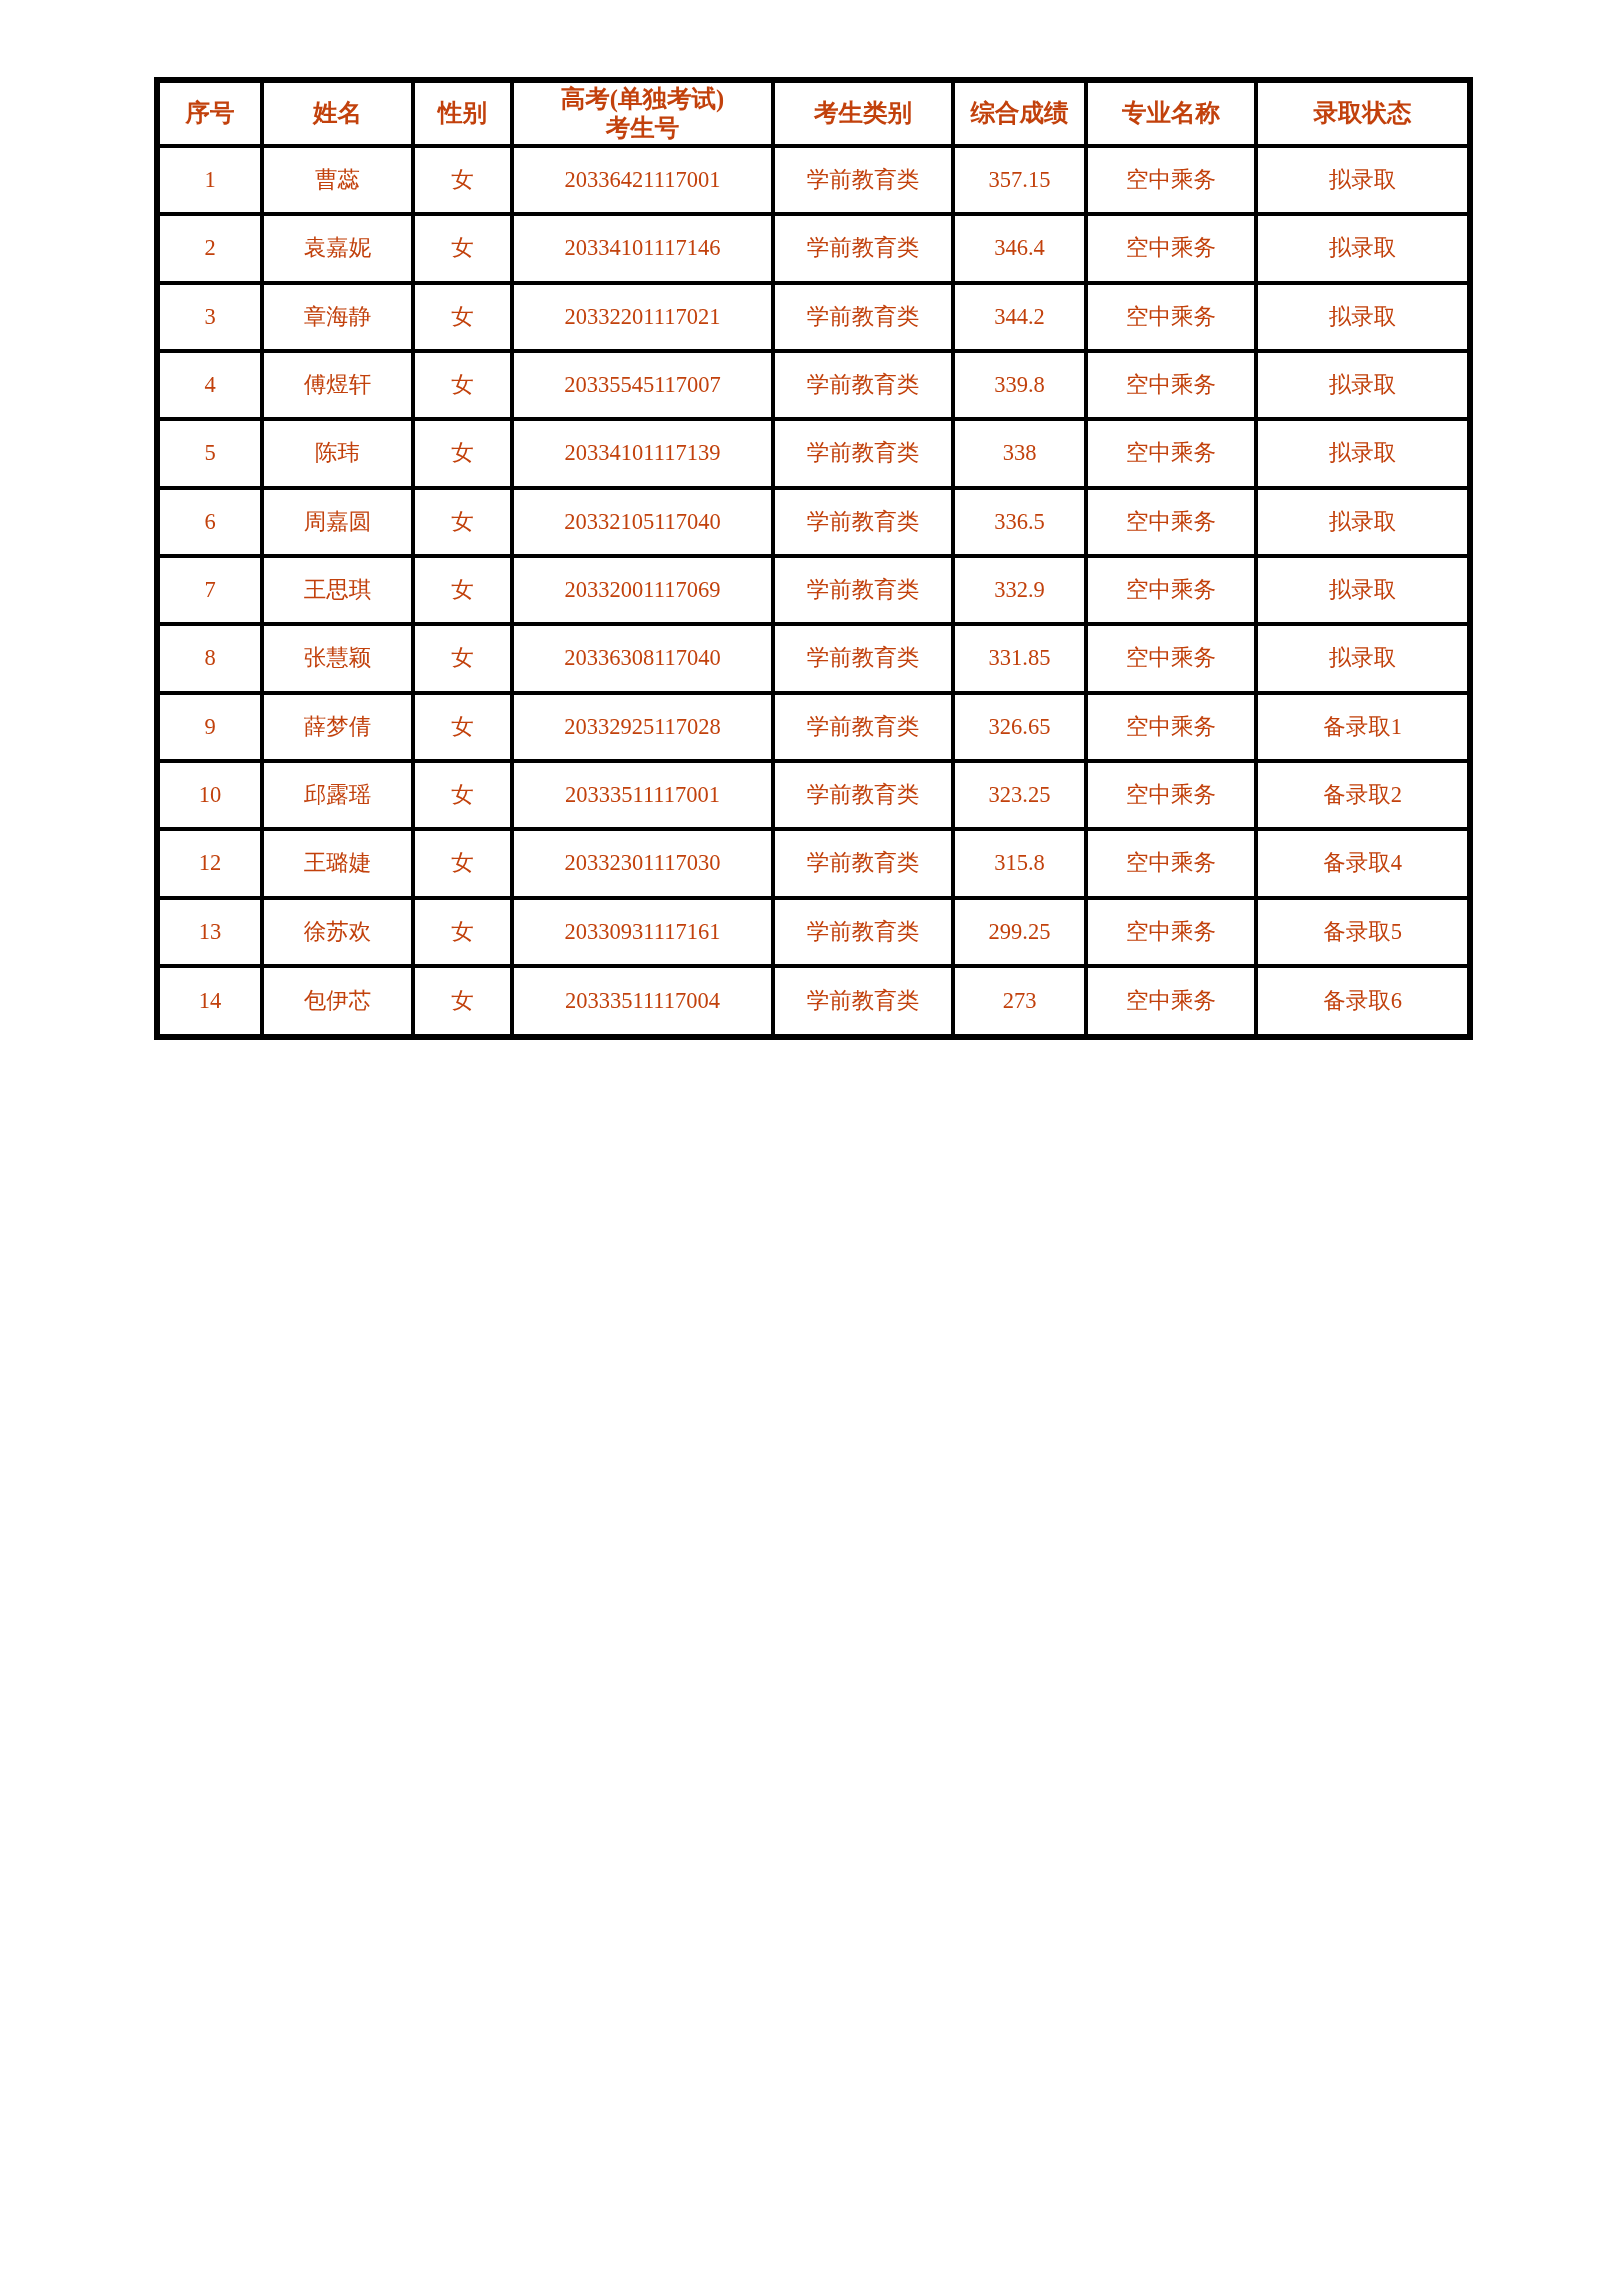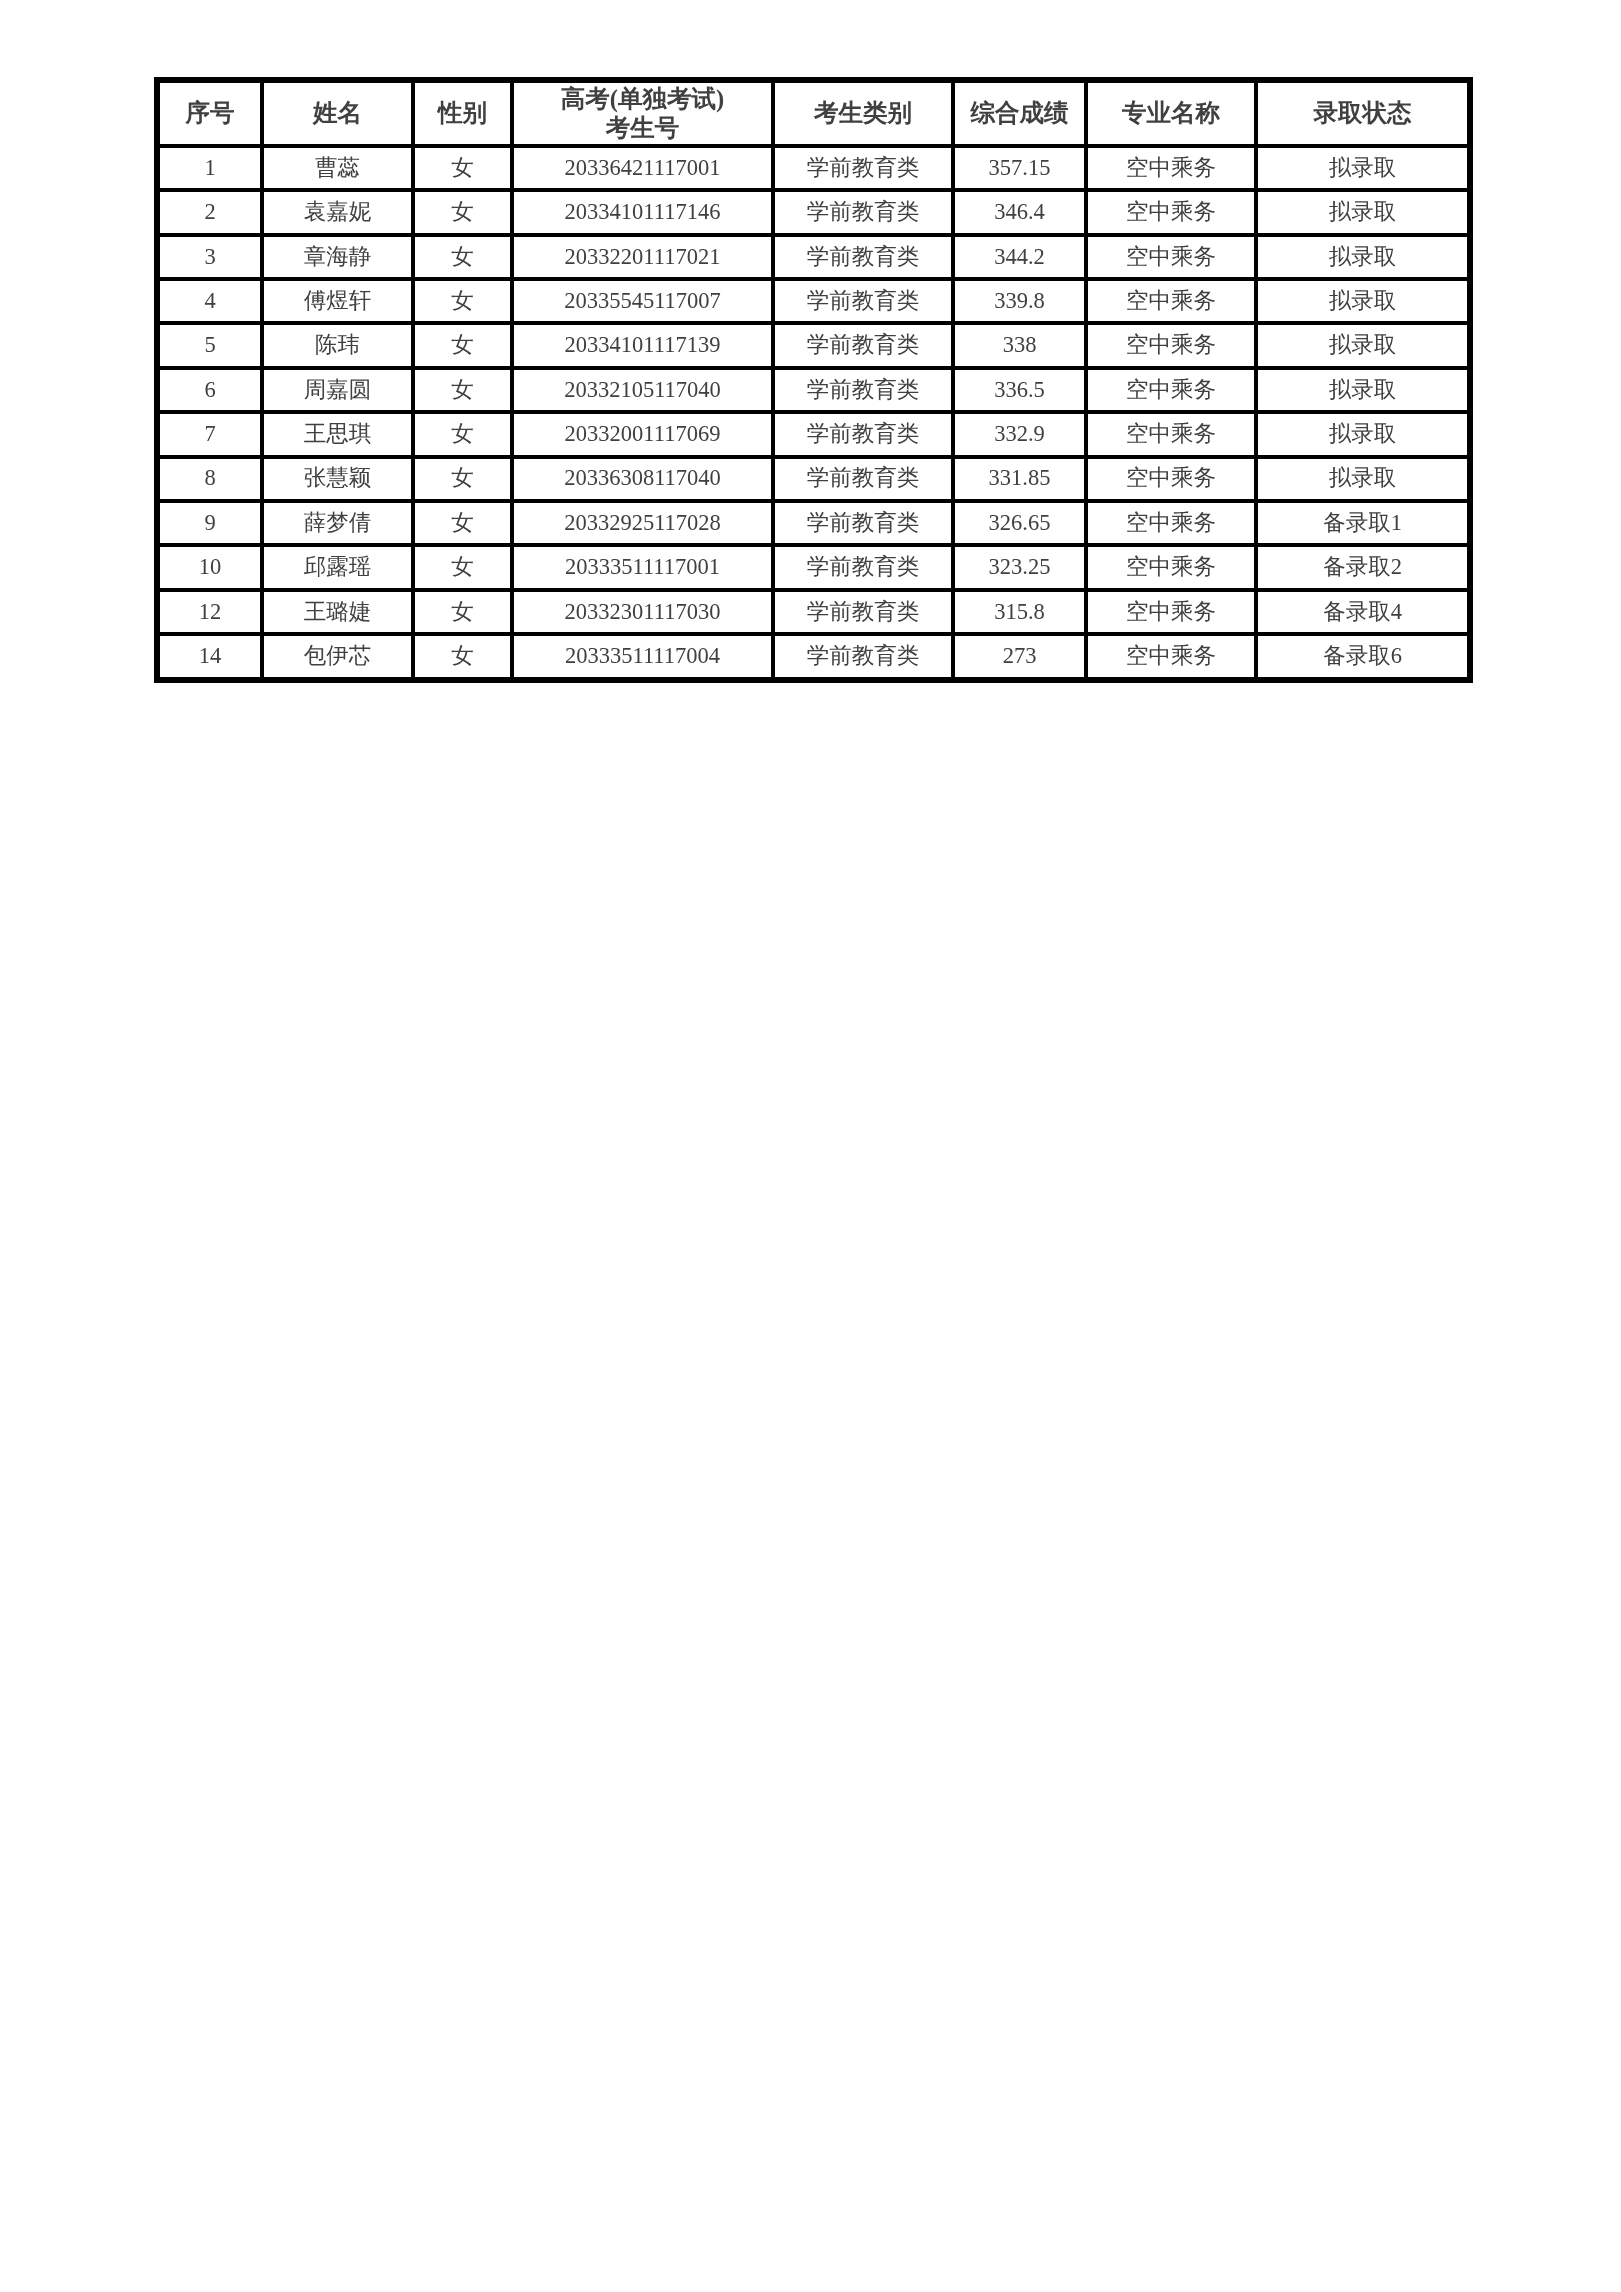--- a/index.html
+++ b/index.html
@@ -16,26 +16,26 @@
     width: 1621px;
     height: 2293px;
     background: #ffffff;
     overflow: hidden;
   }
   table.admission-table {
     position: absolute;
     left: 154px;
     top: 77px;
     width: 1312px;
-    height: 606px;
+    height: 963px;
     border-collapse: collapse;
     table-layout: fixed;
     border: 6.9px solid #000000;
     font-family: "Liberation Serif", "DejaVu Serif", serif;
-    color: #404040;
+    color: #c2410c;
   }
   table.admission-table th,
   table.admission-table td {
     border: 4.9px solid #000000;
     text-align: center;
     vertical-align: middle;
     padding: 0;
     overflow: hidden;
   }
   table.admission-table thead tr {
@@ -185,20 +185,30 @@
           <td>12</td>
           <td>王璐婕</td>
           <td>女</td>
           <td>20332301117030</td>
           <td>学前教育类</td>
           <td>315.8</td>
           <td>空中乘务</td>
           <td>备录取4</td>
         </tr>
         <tr>
+          <td>13</td>
+          <td>徐苏欢</td>
+          <td>女</td>
+          <td>20330931117161</td>
+          <td>学前教育类</td>
+          <td>299.25</td>
+          <td>空中乘务</td>
+          <td>备录取5</td>
+        </tr>
+        <tr>
           <td>14</td>
           <td>包伊芯</td>
           <td>女</td>
           <td>20333511117004</td>
           <td>学前教育类</td>
           <td>273</td>
           <td>空中乘务</td>
           <td>备录取6</td>
         </tr>
       </tbody>

